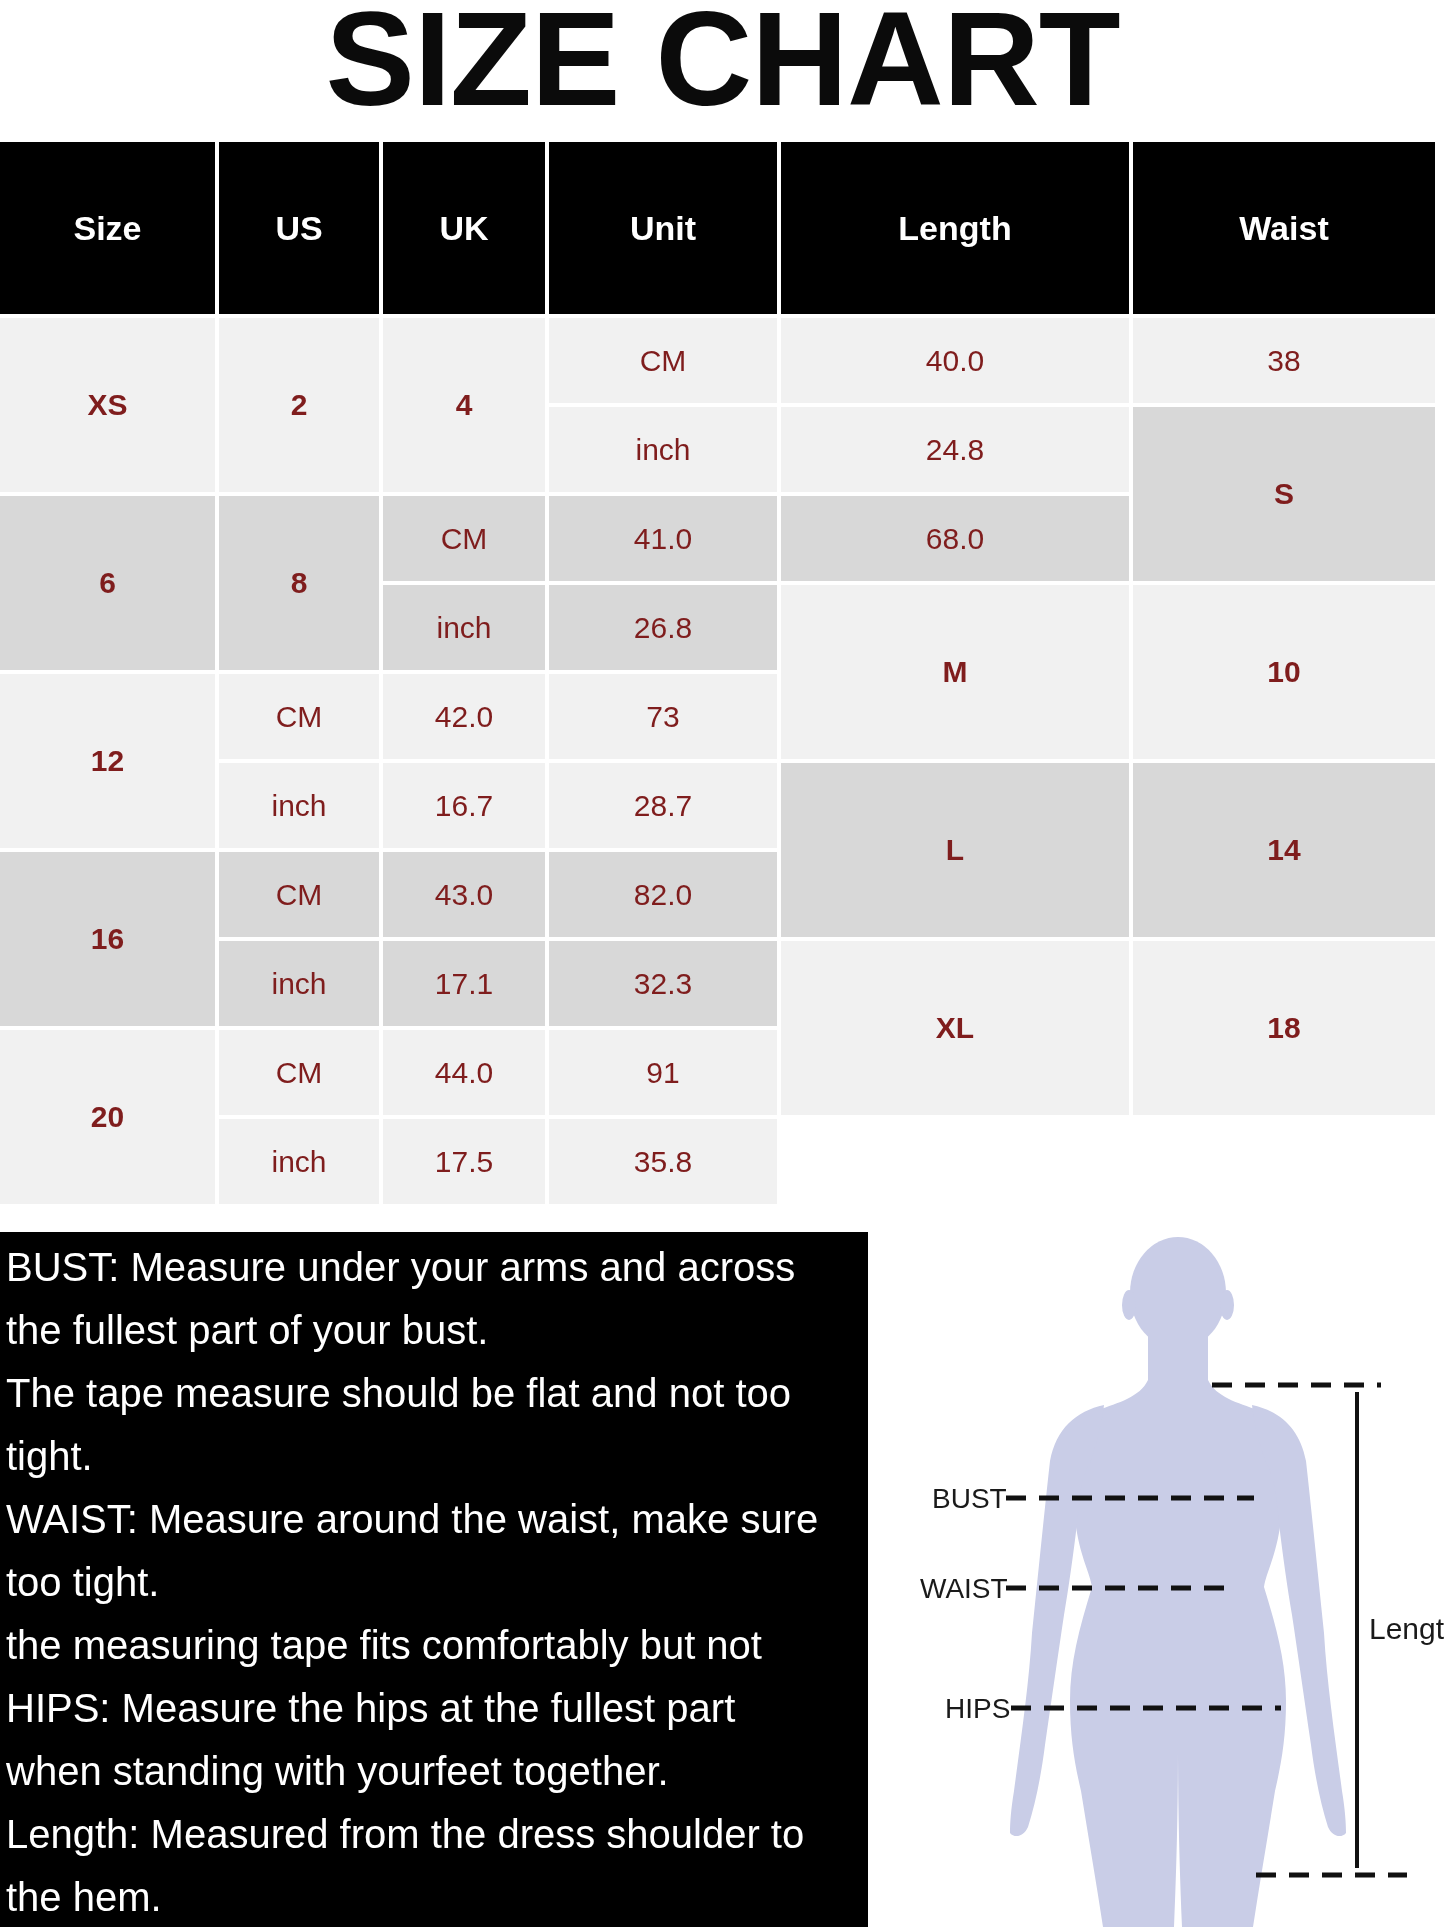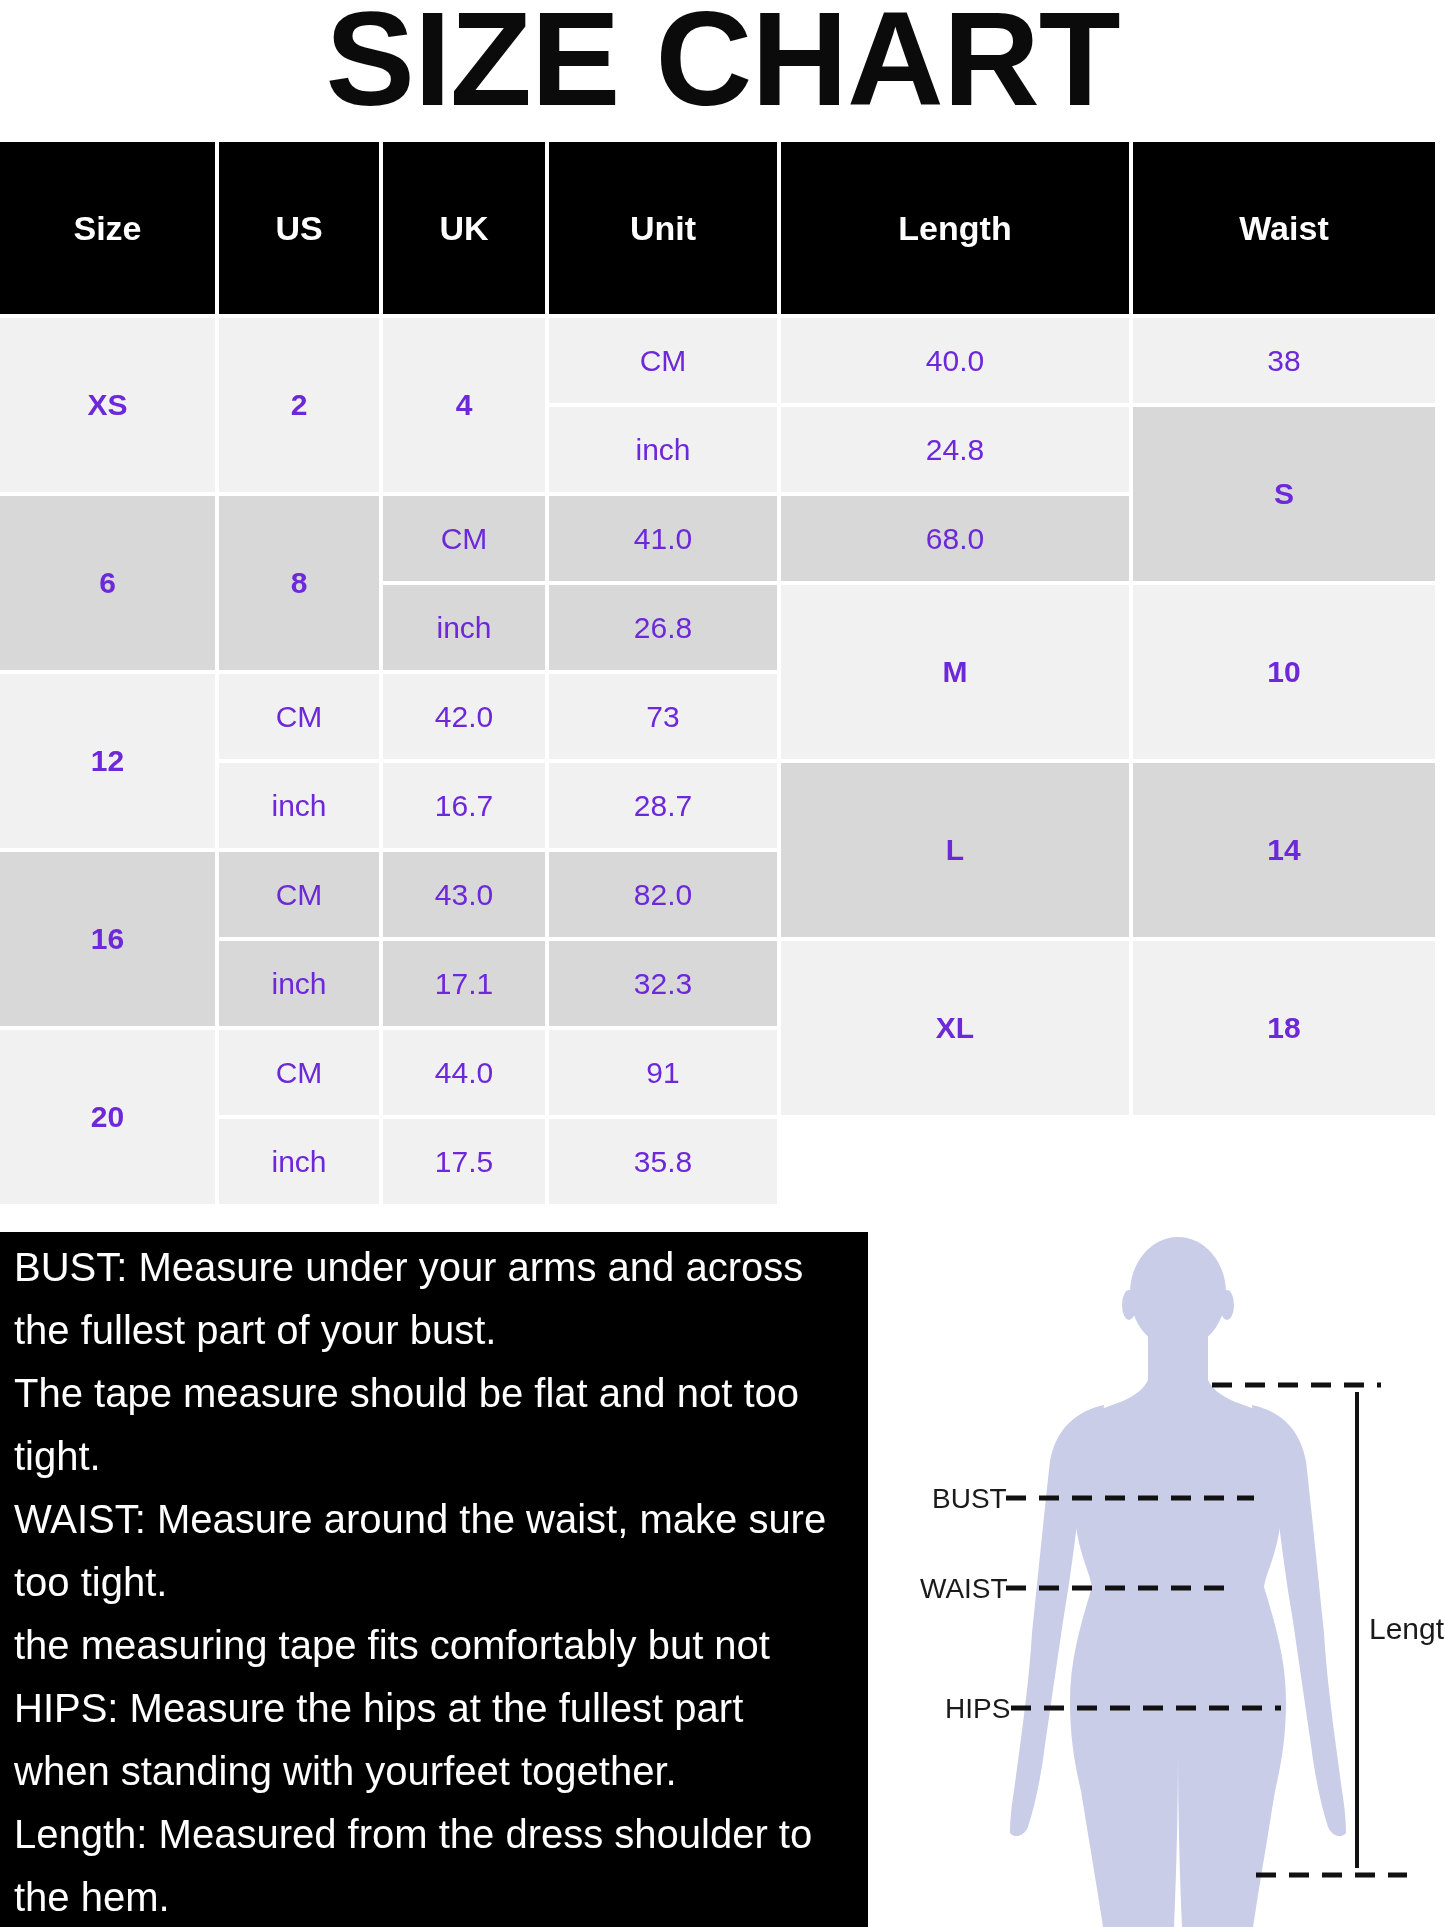--- a/index.html
+++ b/index.html
@@ -26,36 +26,36 @@
     position:absolute; top:142px; left:0;
     width:1445px;
     display:grid;
     grid-template-columns:215px 160px 162px 228px 348px 302px;
     grid-template-rows:172px repeat(10, 85px);
     gap:4px;
     background:#ffffff;
   }
   .cell {
     display:flex; align-items:center; justify-content:center;
-    font-size:30px; color:#6d28d9;
+    font-size:30px; color:#7f1d1d;
   }
   .th {
     background:#000000; color:#ffffff;
     font-size:34px; font-weight:bold;
   }
   .merge { grid-row:span 2;font-weight:bold; }
   .light { background:#f1f1f1; }
   .dark  { background:#d8d8d8; }
 
   
   .instructions {
     position:absolute; left:0; top:1232px;
     width:868px; height:695px;
     background:#000000; color:#ffffff;
-    padding:4px 10px 0 14px;
+    padding:4px 10px 0 6px;
     font-size:40px; line-height:63px;
   }
   .instr-line { white-space:nowrap; }
 
   
   .diagram {
     position:absolute; left:868px; top:1235px;
     width:577px; height:692px;padding-left:16px;
   }
   .diagram svg { display:block; }

